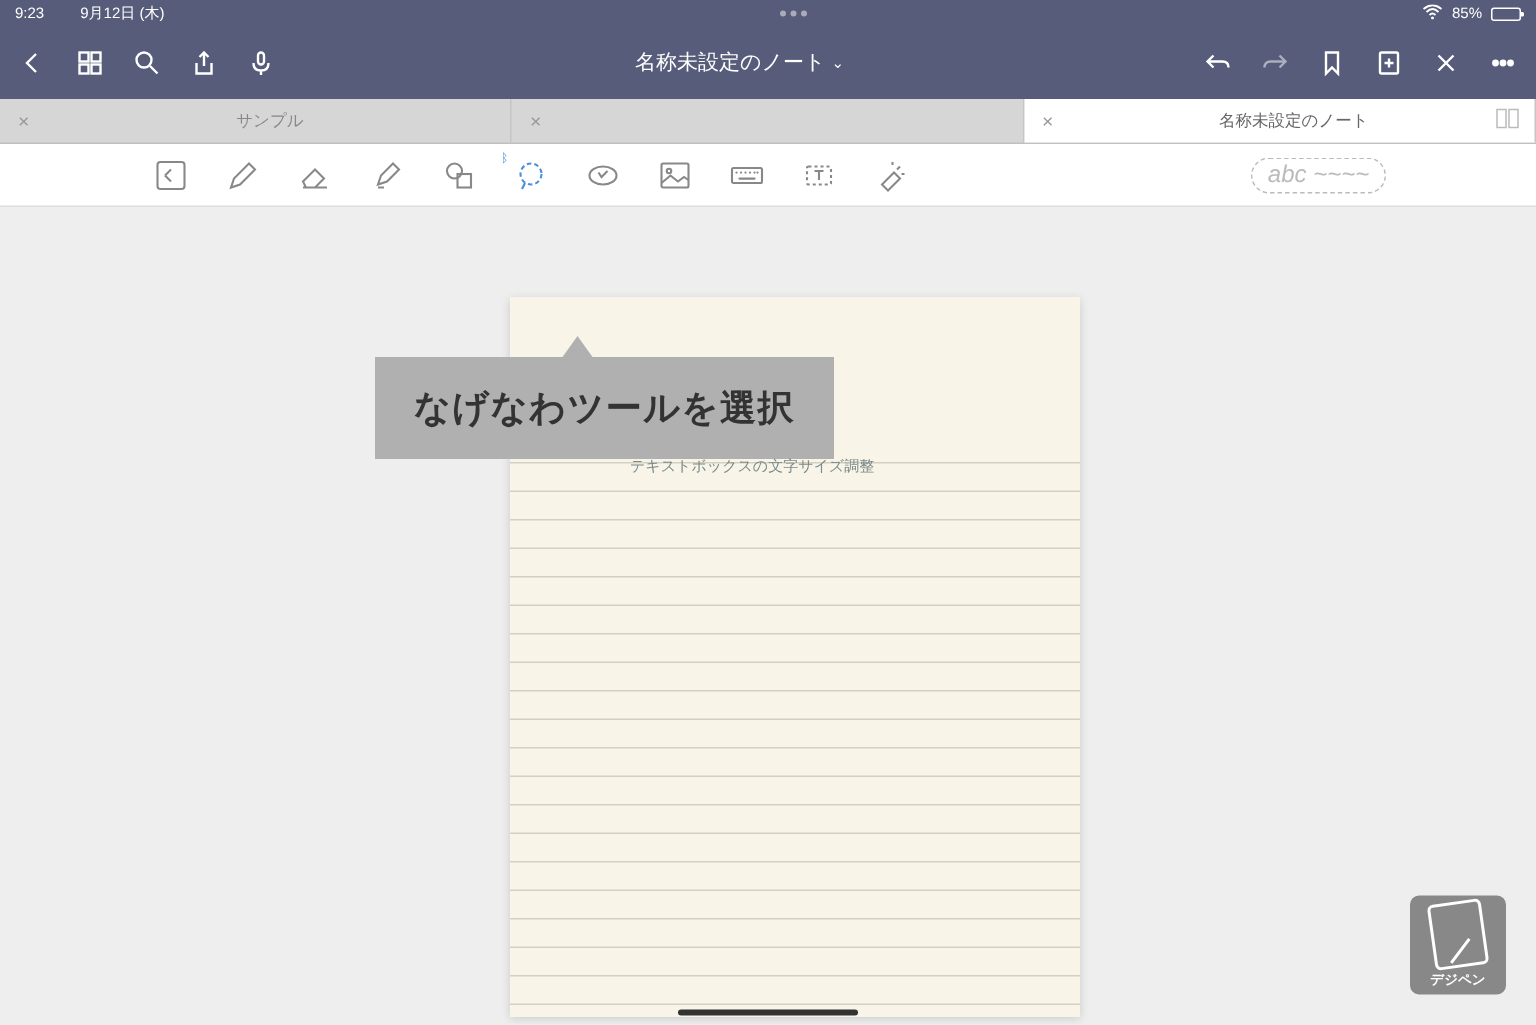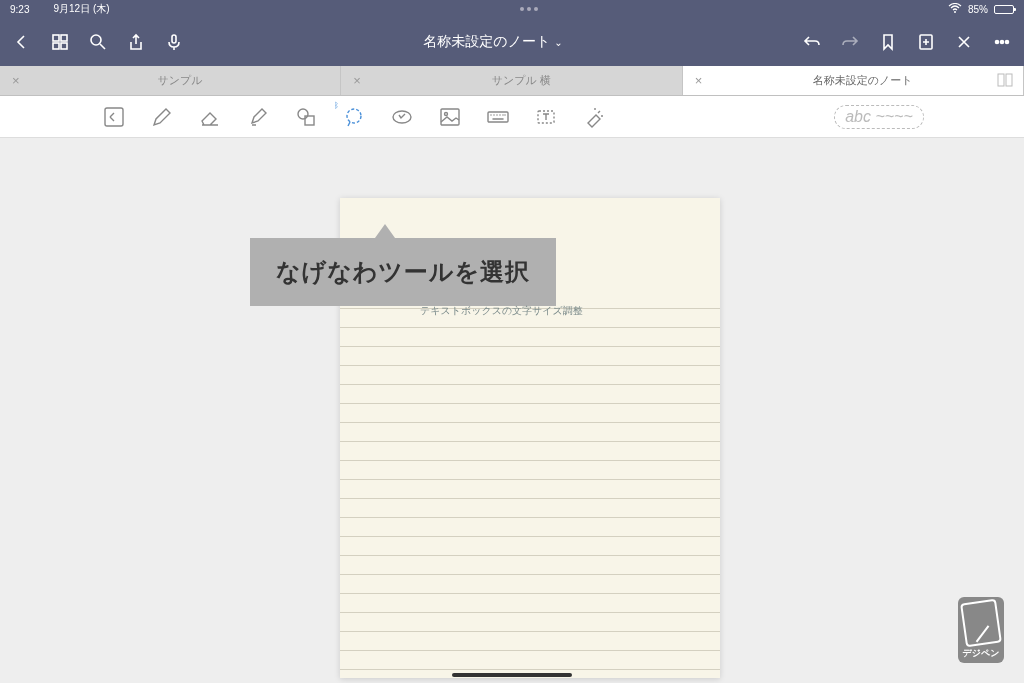--- a/index.html
+++ b/index.html
@@ -154,21 +154,21 @@
       bottom: 6px; left: 50%;
       transform: translateX(-50%);
       width: 120px; height: 4px;
       background: #333;
       border-radius: 2px;
     }
 
     .watermark {
       position: absolute;
       bottom: 20px; right: 20px;
-      width: 46px; height: 66px;
+      width: 64px; height: 66px;
       background: #888;
       border-radius: 6px;
       display: flex; flex-direction: column;
       align-items: center; justify-content: center;
       color: #fff;
     }
     .watermark-icon {
       width: 36px; height: 44px;
       border: 2px solid #fff;
       border-radius: 4px;
@@ -282,21 +282,20 @@
   </div>
 </div>
 
 <div class="tabs-bar">
   <div class="tab">
     <span class="tab-close">×</span>
     <span class="tab-label">サンプル</span>
   </div>
   <div class="tab">
     <span class="tab-close">×</span>
-    <span class="tab-label">サンプル 横</span>
   </div>
   <div class="tab active">
     <span class="tab-close">×</span>
     <span class="tab-label">名称未設定のノート</span>
     <span class="tab-extra">
       <svg width="16" height="14" viewBox="0 0 16 14" stroke="#bbb" fill="none">
           <rect x="1" y="1" width="6" height="12"></rect>
           <rect x="9" y="1" width="6" height="12"></rect>
         </svg>
     </span>

